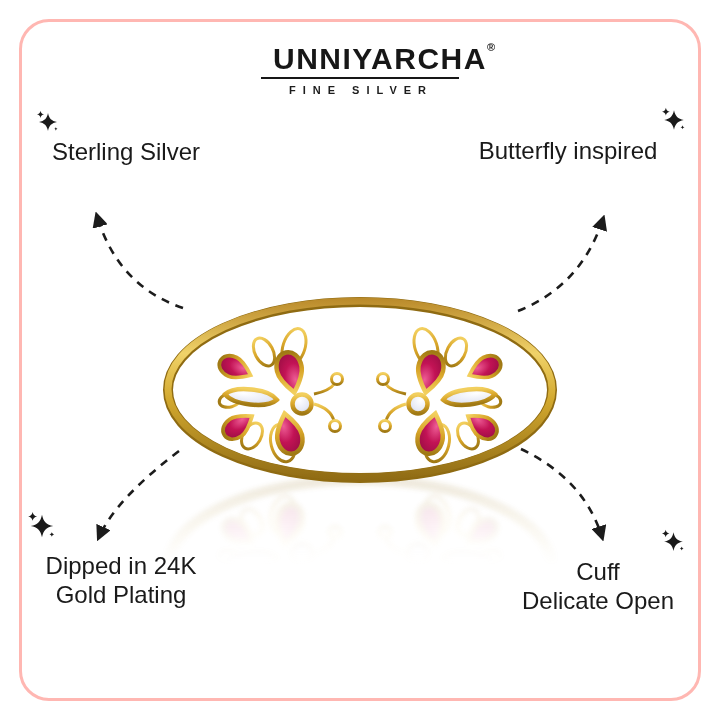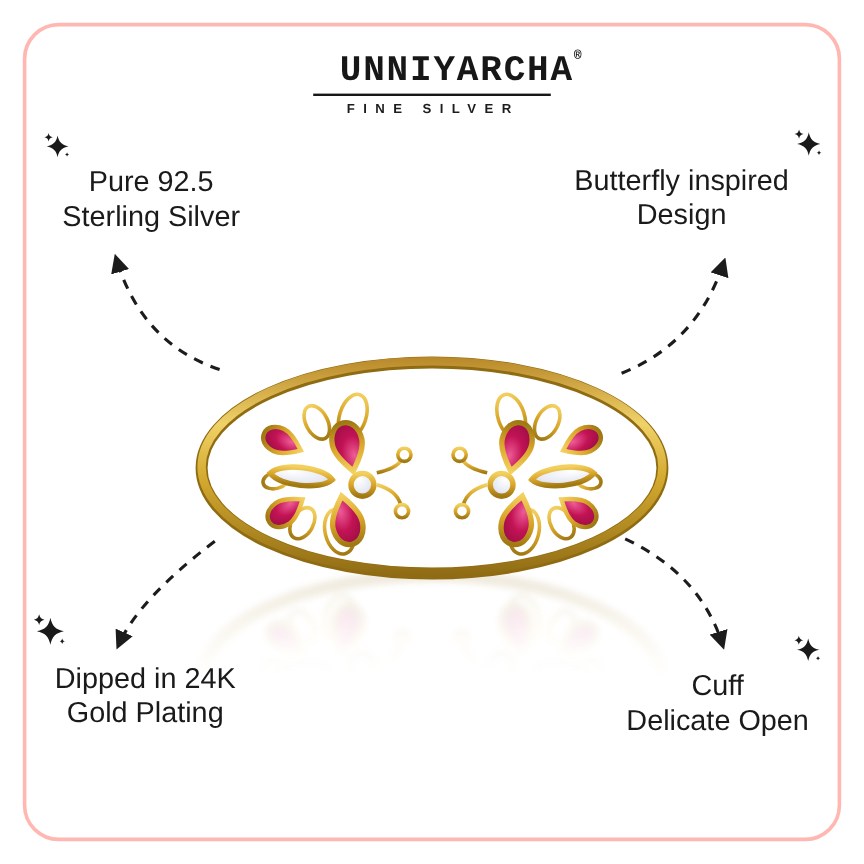--- a/index.html
+++ b/index.html
@@ -16,21 +16,21 @@
     border: 3px solid #ffb7b2;
     border-radius: 30px;
     pointer-events: none;
   }
   
   .logo {
     position: absolute; left: 0; right: 0; top: 42px;
     text-align: center;
   }
   .logo-name {
-    font-family: Liberation Mono, monospace;
+    font-family: Liberation Sans, sans-serif;
     font-weight: 700;
     font-size: 30px;
     letter-spacing: 1.5px;
     color: #171717;
     line-height: 1;
     padding-left: 48px;
   }
   .logo-name sup {
     font-size: 11px;
     vertical-align: 18px;
@@ -200,26 +200,24 @@
         <use href="#sparkle-sym"></use>
       </svg>
   </span>
   <span class="sparkle sparkle--br">
     <svg viewBox="0 0 32 32" width="25" height="25">
         <use href="#sparkle-sym"></use>
       </svg>
   </span>
 
   <div class="feature feature--tl">
-    <div>Pure 92.5</div>
     <div>Sterling Silver</div>
   </div>
   <div class="feature feature--tr">
     <div>Butterfly inspired</div>
-    <div>Design</div>
   </div>
   <div class="feature feature--bl">
     <div>Dipped in 24K</div>
     <div>Gold Plating</div>
   </div>
   <div class="feature feature--br">
     <div>Cuff</div>
     <div>Delicate Open</div>
   </div>
 

